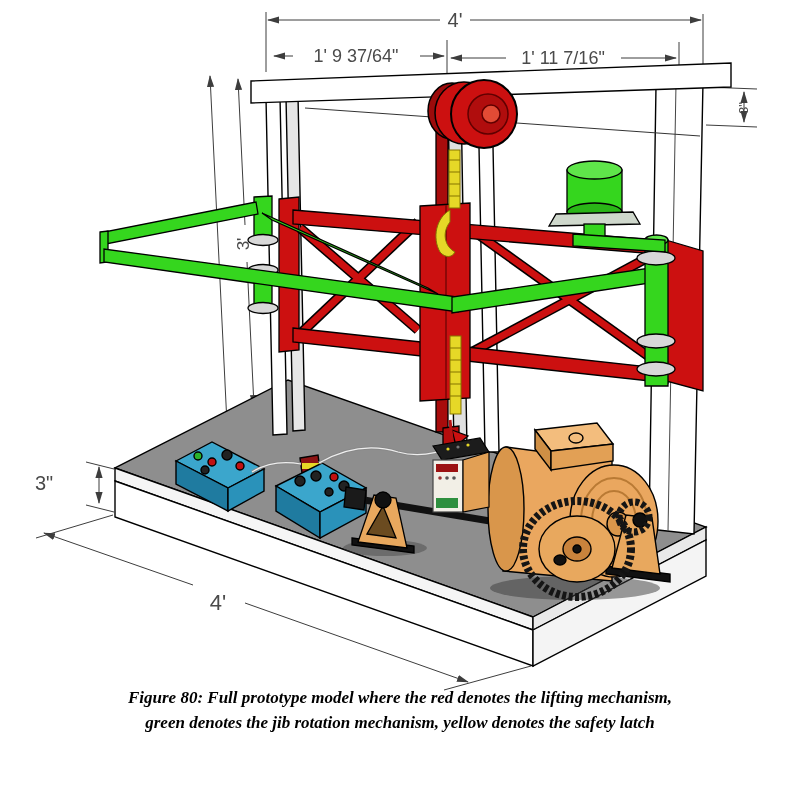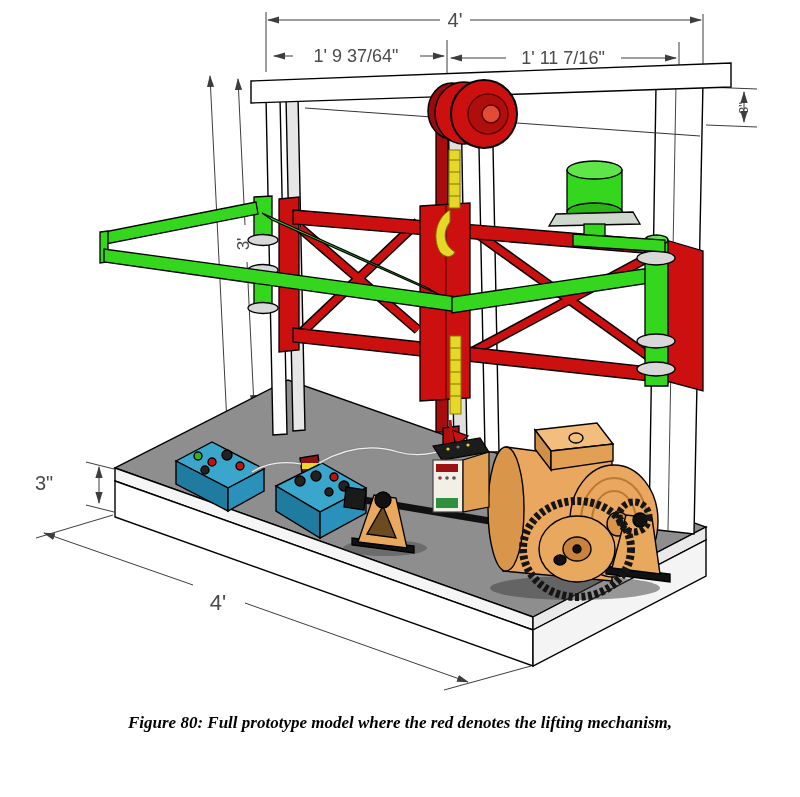--- a/index.html
+++ b/index.html
@@ -1,20 +1,20 @@
 <!DOCTYPE html>
 <html><head>
 <meta charset="utf-8">
 <style>
   html,body{margin:0;padding:0;background:#ffffff;}
   .page{position:relative;width:800px;height:797px;background:#fff;overflow:hidden;
         font-family:"Liberation Sans",sans-serif;}
   .stage{position:absolute;top:0;left:0;}
   .dimtext{fill:#4a4a4a;font-family:"Liberation Sans",sans-serif;}
-  .caption{position:absolute;top:710px;left:0;width:800px;text-align:center;
+  .caption{position:absolute;top:685px;left:0;width:800px;text-align:center;
            font-family:"Liberation Serif",serif;font-weight:bold;font-style:italic;
            font-size:17px;line-height:25px;color:#000;}
 </style>
 </head>
 <body>
 
 <div class="page">
 <svg class="stage" width="800" height="710" viewBox="0 0 800 710">
   <defs>
     <marker id="ar" markerWidth="13" markerHeight="10" refX="11" refY="5" orient="auto-start-reverse" markerUnits="userSpaceOnUse" viewBox="0 0 13 10">
@@ -220,14 +220,15 @@
     <text class="dimtext" x="563" y="64" font-size="18" text-anchor="middle">1' 11 7/16"</text>
     <text class="dimtext" x="744" y="112" font-size="13" text-anchor="middle" transform="rotate(-90 744 108)">3"</text>
     <text class="dimtext" x="243" y="250" font-size="17" text-anchor="middle" transform="rotate(-90 243 244)">3'</text>
     <text class="dimtext" x="44" y="490" font-size="20" text-anchor="middle">3"</text>
     <text class="dimtext" x="218" y="610" font-size="22" text-anchor="middle">4'</text>
   </g>
 </svg>
 
 <div class="caption">
   <div>Figure 80: Full prototype model where the red denotes the lifting mechanism,</div>
+  <div>green denotes the jib rotation mechanism, yellow denotes the safety latch</div>
 </div>
 </div>
 
 </body></html>

